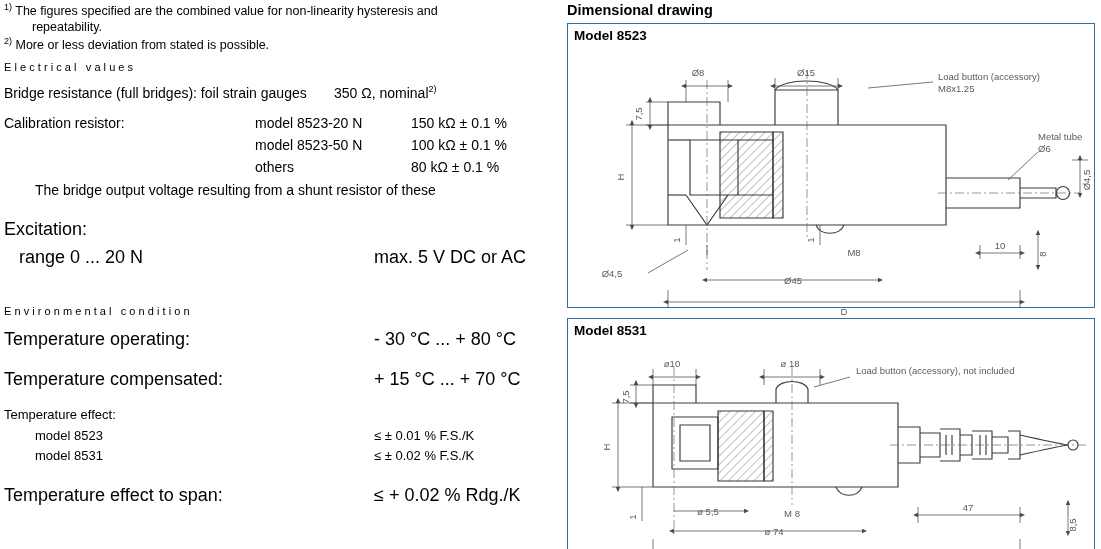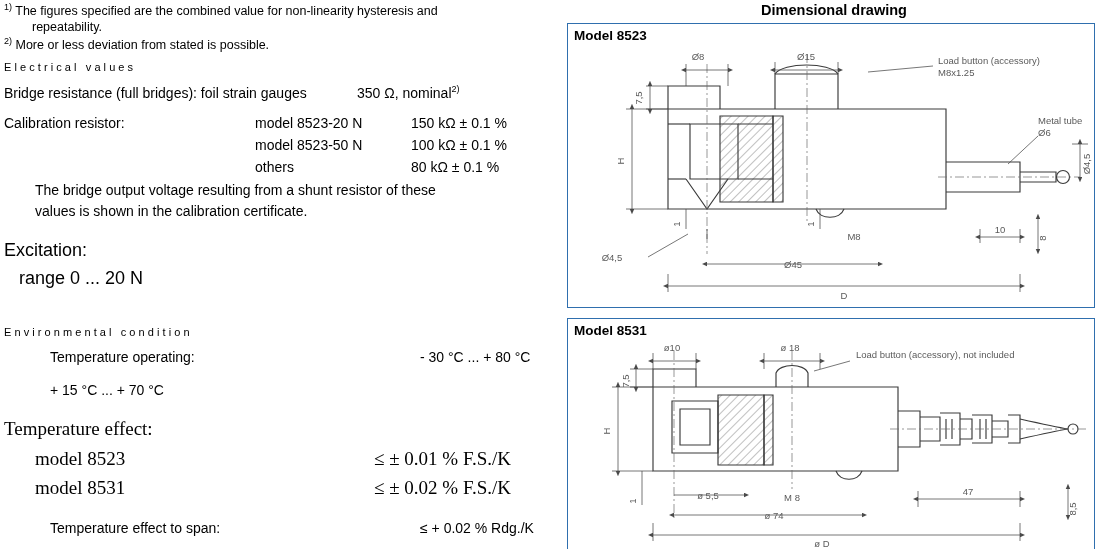--- a/index.html
+++ b/index.html
@@ -52,21 +52,21 @@
     letter-spacing: 3.1px;
     margin: 7px 0 9px 0;
   }
   .bridge-line {
     display: flex;
     font-size: 14px;
     line-height: 1.6;
     margin-bottom: 7px;
   }
   .bridge-line .b1 { width: 330px; }
-  .bridge-line .b2 { position: relative; margin-left: 23px; }
+  .bridge-line .b2 { position: relative; }
   .bridge-line sup { font-size: 9px; vertical-align: super; }
   .cal-block {
     position: relative;
     font-size: 14px;
     line-height: 1.58;
   }
   .cal-row {
     display: flex;
   }
   .cal-row .c0 { width: 251px; }
@@ -81,43 +81,40 @@
     margin-top: 15px;
     font-size: 18px;
     line-height: 1.55;
   }
   .exc-row {
     display: flex;
   }
   .exc-row .e0 { width: 370px; white-space: pre; }
   .env-row {
     display: flex;
-    font-size: 14px;
+    font-size: 18px;
     line-height: 1.55;
     margin-bottom: 12px;
-    margin-left: 46px;
   }
   .env-row .n0 { width: 370px; }
   .env-row .n1 { }
   .env-sub {
-    font-size: 19px;
+    font-size: 13px;
     line-height: 1.55;
-    font-family: Liberation Serif, serif;
   }
   .env-sub .s-row { display: flex; }
   .env-sub .s0 { width: 370px; padding-left: 31px; box-sizing: border-box; }
 
   
   .right-col {
     position: absolute;
     left: 563px;
     top: 0;
     width: 538px;
     height: 549px;
-    text-align: center;
   }
   .dim-title {
     font-size: 14.5px;
     font-weight: bold;
     margin: 2px 0 5px 4px;
   }
   .draw-box {
     position: relative;
     border: 1px solid #2f6fae;
     box-sizing: border-box;
@@ -131,21 +128,21 @@
     position: absolute;
     left: 6px;
     top: 4px;
     font-size: 13.5px;
     font-weight: bold;
     z-index: 5;
   }
   .svg-wrap {
     position: absolute;
     left: 0;
-    top: 0;
+    top: 16px;
     width: 100%;
     height: 100%;
   }
   svg { display: block; }
 </style>
 </head>
 <body>
 
 <div class="page">
 
@@ -181,37 +178,38 @@
         <span class="c0"></span>
         <span class="c1">model 8523-50 N</span>
         <span class="c2">100 kΩ ± 0.1 %</span>
       </div>
       <div class="cal-row">
         <span class="c0"></span>
         <span class="c1">others</span>
         <span class="c2">80 kΩ ± 0.1 %</span>
       </div>
       <div class="cal-note">The bridge output voltage resulting from a shunt resistor of these</div>
-      <div class="cal-note" style="margin-top:0">values is shown in the calibration certificate.</div>
     </div>
 
     <div class="exc-block">
       <div>Excitation:</div>
       <div class="exc-row">
         <span class="e0">   range 0 ... 20 N</span>
+        <span class="e1">max.   5 V DC or AC</span>
       </div>
     </div>
 
     <h2 class="section" style="margin-top:33px">Environmental condition</h2>
 
     <div class="env-row">
       <span class="n0">Temperature operating:</span>
       <span class="n1">- 30 °C ... + 80 °C</span>
     </div>
     <div class="env-row">
+      <span class="n0">Temperature compensated:</span>
       <span class="n1">+ 15 °C ... + 70 °C</span>
     </div>
 
     <div class="env-sub">
       <div>Temperature effect:</div>
       <div class="s-row">
         <span class="s0">model 8523</span>
         <span>≤ ± 0.01 % F.S./K</span>
       </div>
       <div class="s-row">

